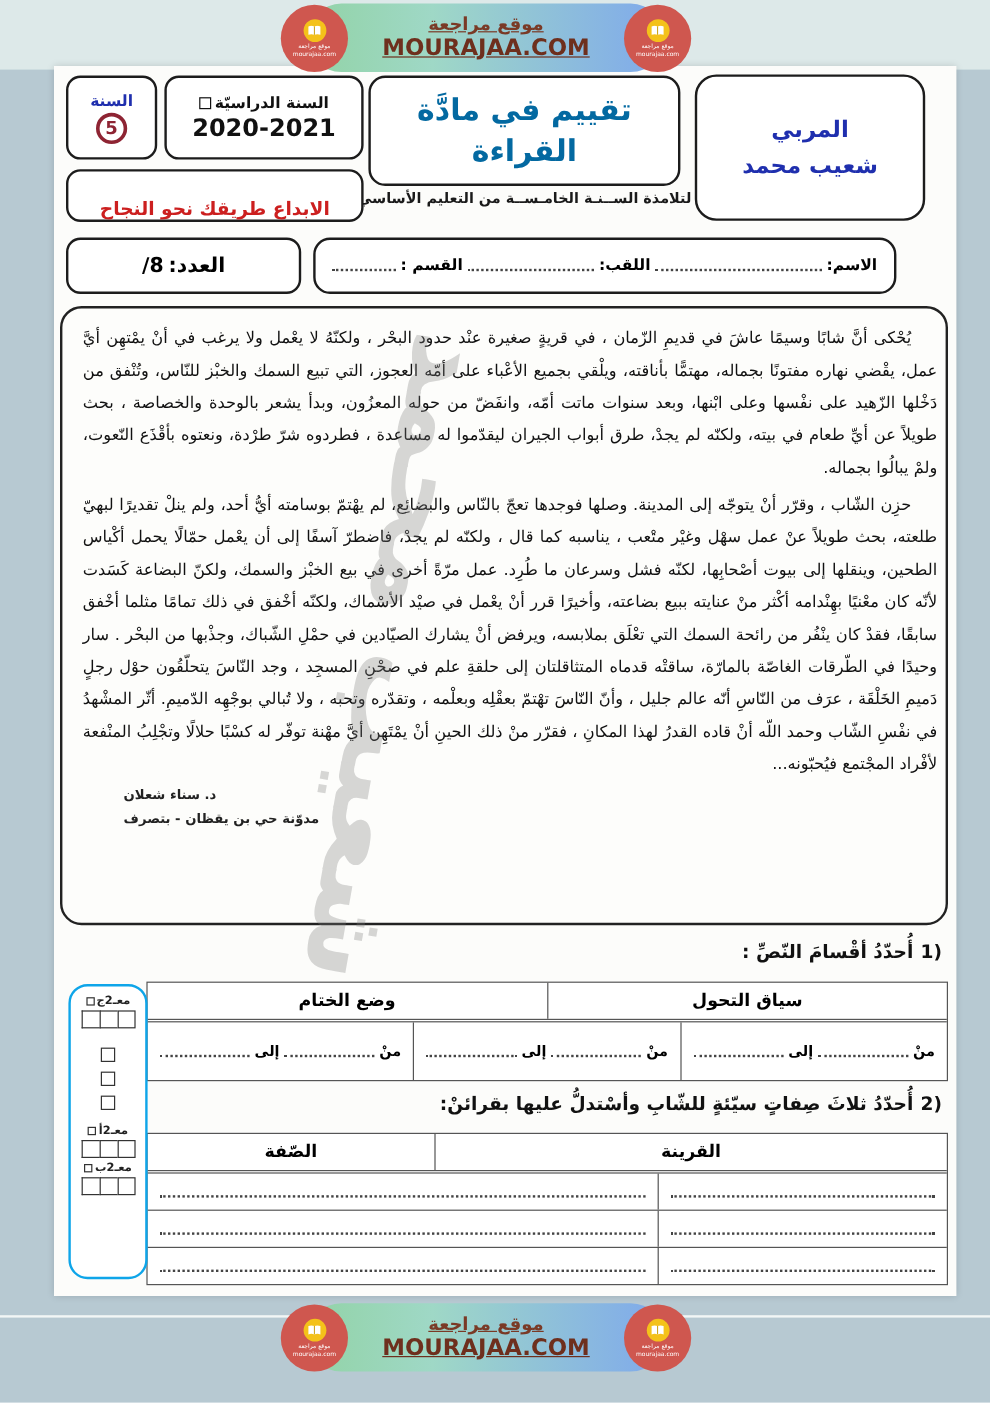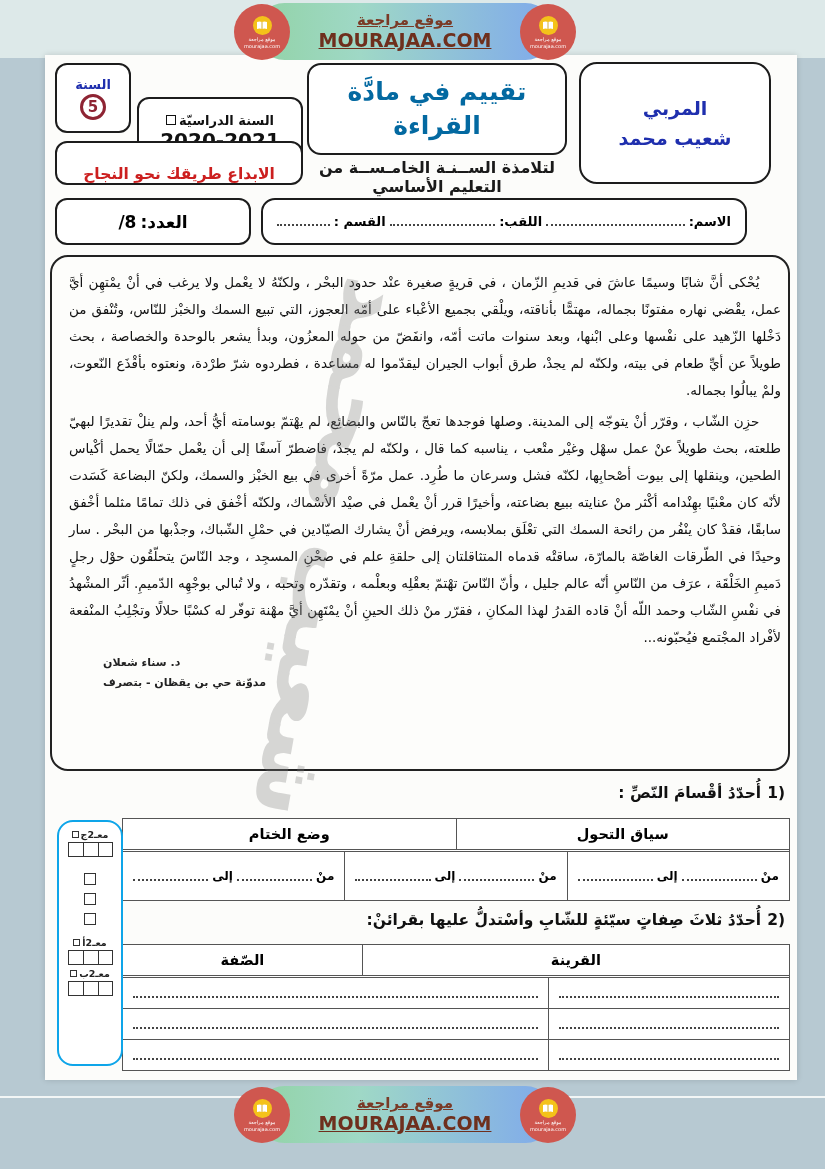--- a/index.html
+++ b/index.html
@@ -23,27 +23,27 @@
   .logo-circle.left { left:0; } .logo-circle.right { right:0; }
   .logo-yellow { width:19px; height:19px; border-radius:50%; background:#f4c21a; display:flex; align-items:center; justify-content:center; }
   .logo-txt { font-size:5px; color:#ffffff; line-height:1.2; text-align:center; }
 
   
   .hbox { position:absolute; border:2.5px solid #1c1c1c; border-radius:12px; background:#fff; }
   .year-box { left:10px; top:8px; width:76px; height:70px; display:flex; flex-direction:column; align-items:center; justify-content:center; gap:2px; }
   .year-label { color:#1f2fae; font-weight:bold; font-size:13px; }
   .year-num { width:26px; height:26px; border:3px solid #8e2433; border-radius:50%; color:#8e2433; font-weight:bold; font-size:15px;
               display:flex; align-items:center; justify-content:center; }
-  .sy-box { left:92px; top:8px; width:166px; height:70px; display:flex; flex-direction:column; align-items:center; justify-content:center;margin-top:34px; }
+  .sy-box { left:92px; top:8px; width:166px; height:70px; display:flex; flex-direction:column; align-items:center; justify-content:center; }
   .sy-label { font-size:13px; font-weight:bold; color:#111; display:flex; align-items:center; gap:3px; }
   .sq { display:inline-block; width:10px; height:10px; border:1.5px solid #111; background:#fff; }
   .sy-years { font-size:20px; font-weight:bold; color:#111; direction:ltr; }
   .title-box { left:262px; top:8px; width:260px; height:92px; border-radius:14px; display:flex; flex-direction:column; align-items:center; justify-content:center; }
   .title-box div { font-size:25px; font-weight:bold; color:#0369a1; line-height:1.35; }
-  .subtitle { position:absolute; left:252px; top:103px; width:280px; text-align:center; font-size:16px; font-weight:bold; color:#1a1a1a; }
+  .subtitle { position:absolute; left:252px; top:103px; width:280px; text-align:center; font-size:12px; font-weight:bold; color:#1a1a1a; }
   .teacher-box { left:534px; top:7px; width:192px; height:122px; border-radius:18px; display:flex; flex-direction:column; align-items:center; justify-content:center; }
   .teacher-box div { color:#1f2fae; font-weight:bold; font-size:19px; line-height:1.6; }
   .slogan-box { left:10px; top:86px; width:248px; height:44px; display:flex; align-items:flex-end; justify-content:center; }
   .slogan-box div { color:#cc1f1f; font-weight:bold; font-size:15.5px; }
   .fields-box { left:216px; top:143px; width:486px; height:47px; border-radius:14px; display:flex; align-items:center; padding:0 14px; font-size:13px; font-weight:bold; gap:4px; }
   .score-box { left:10px; top:143px; width:196px; height:47px; display:flex; align-items:center; justify-content:center; font-size:17px; font-weight:bold; gap:4px; }
   .dotline { flex:1; border-bottom:2px dotted #444; height:0.75em; min-width:14px; }
 
   
   .passage-box { position:absolute; left:5px; top:200px; width:740px; height:516px; border:2px solid #222; border-radius:18px; background:#fdfdfb;

